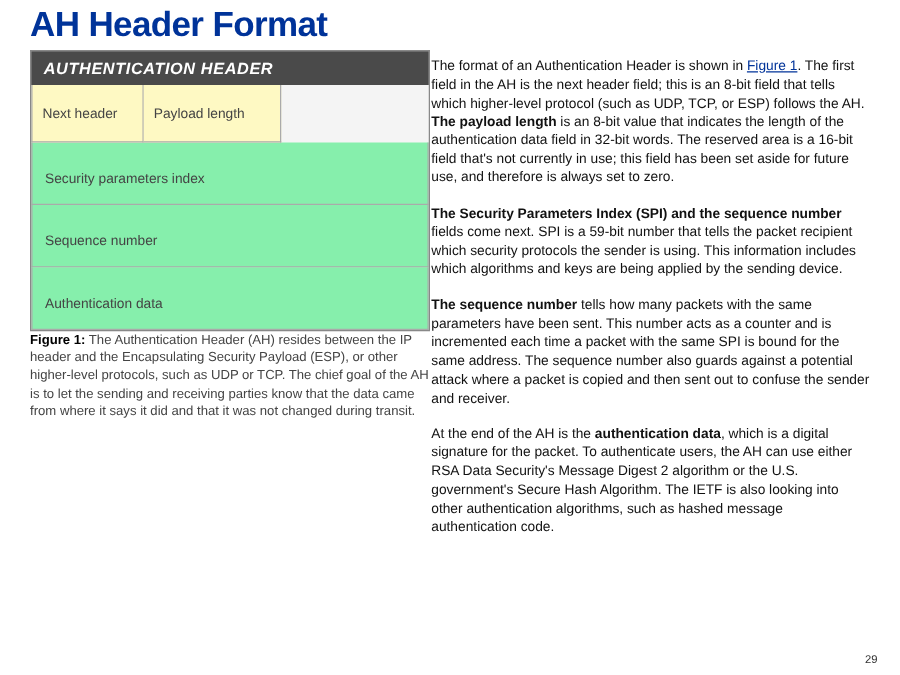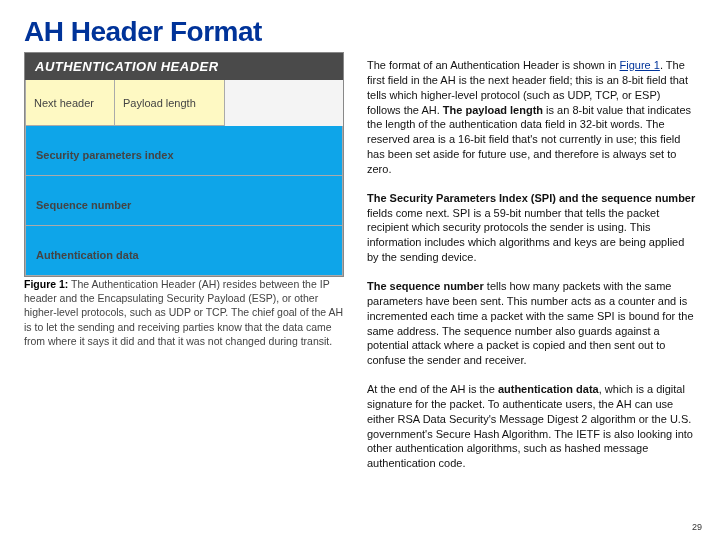--- a/index.html
+++ b/index.html
@@ -5,29 +5,29 @@
   * { box-sizing: border-box; }
   body {
     margin: 0;
     padding: 0;
     width: 720px;
     height: 540px;
     font-family: Arial, Helvetica, sans-serif;
     background: #fff;
     position: relative;
   }
-  .slide { padding: 16px 24px 0 24px; }
+  .slide { padding: 4px 24px 0 24px; }
   .title {
     font-size: 28px;
     font-weight: bold;
     color: #003399;
     margin: 0 0 4px 0;
     letter-spacing: -0.5px;
   }
-  .two-col { display: flex; gap: 23px; }
+  .two-col { display: flex; gap: 1px; }
   .left-col { flex: 0 0 320px; }
   .right-col { flex: 1; }
   .diagram {
     width: 100%;
     border: 1px solid #888;
     background: #f4f4f4;
   }
   .diag-header {
     background: #4a4a4a;
     color: #fff;
@@ -47,30 +47,29 @@
     align-items: center;
     justify-content: flex-start;
     padding: 0 8px;
     font-size: 11px;
     color: #444;
   }
   .c-nh { flex: 0 0 90px; }
   .c-pl { flex: 0 0 110px; border-left: none; }
   .c-rs { flex: 1; border-left: none; }
   .diag-full {
-    background: #0ea5e9;
+    background: #86efac;
     border: 1px solid #aaa;
     border-top: none;
     height: 50px;
     display: flex;
     align-items: center;
     padding: 0 10px;
     font-size: 11px;
     color: #444;
-    font-weight: bold;
   }
   .diag-text {
     padding-top: 8px;
   }
   .caption {
     font-size: 10.5px;
     color: #444;
     margin-top: 0;
     line-height: 1.35;
   }

